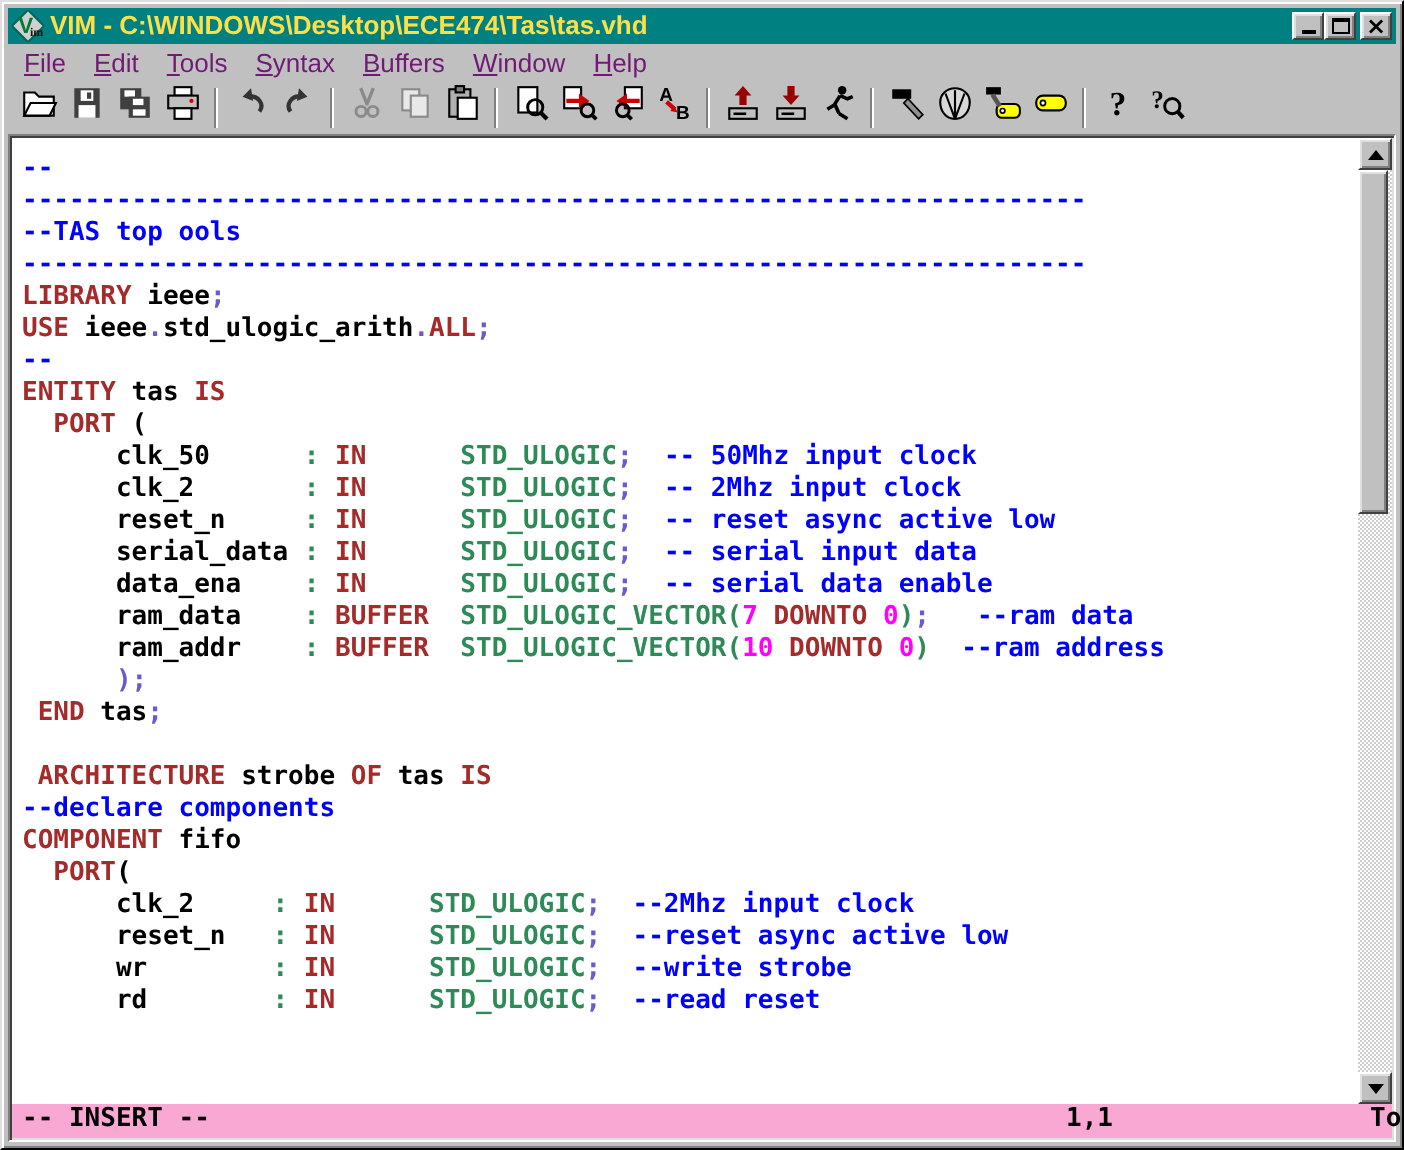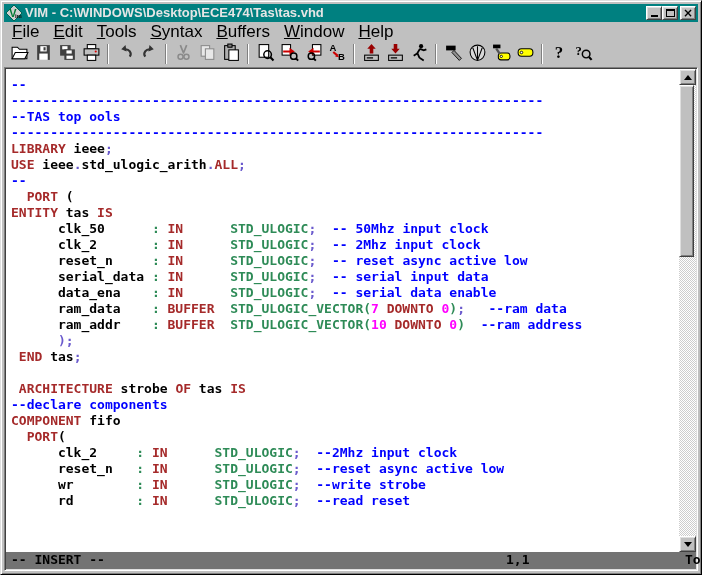--- a/index.html
+++ b/index.html
@@ -11,33 +11,33 @@
   body{background:#777;font-family:"Liberation Sans",sans-serif;}
   .window{
     position:relative;width:702px;height:575px;background:var(--silver);
     padding:3px;border:1px solid;border-color:#dfdfdf #000 #000 #dfdfdf;
     box-shadow:inset 1px 1px 0 var(--hl), inset -1px -1px 0 var(--sh);
     overflow:hidden;
   }
   
   .titlebar{height:18px;background:var(--titlebg);display:flex;align-items:center;padding:0 2px;}
   .titleicon{width:16px;height:16px;flex:0 0 16px;margin-right:3px;}
-  .titletext{color:#e5e5e5;font-size:13px;font-weight:bold;white-space:nowrap;letter-spacing:0px;flex:1;line-height:18px;}
+  .titletext{color:#fde047;font-size:13px;font-weight:bold;white-space:nowrap;letter-spacing:0px;flex:1;line-height:18px;}
   .titlebtns{display:flex;align-items:center;gap:0;}
   .cap-btn{width:16px;height:14px;background:var(--silver);border:1px solid;border-color:#fff var(--dk) var(--dk) #fff;
     box-shadow:inset 1px 1px 0 #dfdfdf, inset -1px -1px 0 var(--sh);
     display:flex;align-items:flex-end;justify-content:center;cursor:default;position:relative;}
   .cap-btn.close{margin-left:2px;}
   .g-min{width:7px;height:2px;background:#000;margin-bottom:2px;}
   .g-max{width:9px;height:8px;border:1px solid #000;border-top:2px solid #000;margin-bottom:2px;}
   .g-x{position:absolute;inset:0;display:flex;align-items:center;justify-content:center;
     font:bold 12px "DejaVu Sans",sans-serif;color:#000;line-height:12px;}
   
   .menubar{height:19px;display:flex;align-items:center;padding-left:1px;}
-  .menu-item{font-size:17px;color:#000000;padding:1px 7px;white-space:nowrap;}
+  .menu-item{font-size:13px;color:#701a75;padding:1px 7px;white-space:nowrap;}
   .menu-item u{text-decoration:underline;}
   
   .toolbar{height:26px;display:flex;align-items:center;padding-left:3px;}
   .tbtn{width:24px;height:24px;display:flex;align-items:center;justify-content:center;}
   .tbtn svg{width:19px;height:19px;}
   .tb-sep{width:2px;height:20px;margin:0 4px;border-left:1px solid var(--sh);border-right:1px solid var(--hl);}
   
   .editor-frame{
     position:absolute;left:3px;right:3px;top:66px;bottom:3px;
     border:1px solid;border-color:var(--sh) var(--hl) var(--hl) var(--sh);
@@ -58,24 +58,24 @@
     box-shadow:inset 1px 1px 0 #dfdfdf, inset -1px -1px 0 var(--sh);
     display:flex;align-items:center;justify-content:center;}
   .tri-up{width:0;height:0;border-left:4px solid transparent;border-right:4px solid transparent;border-bottom:5px solid #000;}
   .tri-down{width:0;height:0;border-left:4px solid transparent;border-right:4px solid transparent;border-top:5px solid #000;}
   .sb-track{flex:1;position:relative;
     background:conic-gradient(#fff 0 90deg,#cdcdcd 90deg 180deg,#fff 180deg 270deg,#cdcdcd 270deg) 0 0/2px 2px;}
   .sb-thumb{position:absolute;left:0;top:0;width:15px;height:172px;background:var(--silver);
     border:1px solid;border-color:#fff var(--dk) var(--dk) #fff;
     box-shadow:inset 1px 1px 0 #dfdfdf, inset -1px -1px 0 var(--sh);}
   
-  .cmdline{height:17px;flex:0 0 17px;background:#737373;position:relative;
+  .cmdline{height:17px;flex:0 0 17px;background:#f9a8d4;position:relative;
     font:bold 13px/16px "DejaVu Sans Mono",monospace;color:#000;}
   .mode{position:absolute;left:5px;top:0;}
-  .ruler{position:absolute;left:500px;top:0;}
+  .ruler{position:absolute;left:527px;top:0;}
   .scrollpos{position:absolute;left:679px;top:0;}
 </style>
 </head>
 <body>
 
 <div class="window">
 
   <div class="titlebar">
     <span class="titleicon">
       <svg viewBox="0 0 16 16">
@@ -272,22 +272,22 @@
   <div class="editor-frame">
     <div class="editor-main">
       <div class="editor-text" id="editor">
           <div class="code-line"><span class="s-c">--</span></div>
           <div class="code-line"><span class="s-c">--------------------------------------------------------------------</span></div>
           <div class="code-line"><span class="s-c">--TAS top ools</span></div>
           <div class="code-line"><span class="s-c">--------------------------------------------------------------------</span></div>
           <div class="code-line"><span class="s-k">LIBRARY</span><span class="s-d"> ieee</span><span class="s-s">;</span></div>
           <div class="code-line"><span class="s-k">USE</span><span class="s-d"> ieee</span><span class="s-s">.</span><span class="s-d">std_ulogic_arith</span><span class="s-s">.</span><span class="s-k">ALL</span><span class="s-s">;</span></div>
           <div class="code-line"><span class="s-c">--</span></div>
+          <div class="code-line"><span class="s-k">ENTITY</span><span class="s-d"> tas </span><span class="s-k">IS</span></div>
           <div class="code-line"><span class="s-d">  </span><span class="s-k">PORT</span><span class="s-d"> (</span></div>
-          <div class="code-line"><span class="s-k">ENTITY</span><span class="s-d"> tas </span><span class="s-k">IS</span></div>
           <div class="code-line"><span class="s-d">      clk_50      </span><span class="s-t">:</span><span class="s-d"> </span><span class="s-k">IN</span><span class="s-d">      </span><span class="s-t">STD_ULOGIC</span><span class="s-s">;</span><span class="s-d">  </span><span class="s-c">-- 50Mhz input clock</span></div>
           <div class="code-line"><span class="s-d">      clk_2       </span><span class="s-t">:</span><span class="s-d"> </span><span class="s-k">IN</span><span class="s-d">      </span><span class="s-t">STD_ULOGIC</span><span class="s-s">;</span><span class="s-d">  </span><span class="s-c">-- 2Mhz input clock</span></div>
           <div class="code-line"><span class="s-d">      reset_n     </span><span class="s-t">:</span><span class="s-d"> </span><span class="s-k">IN</span><span class="s-d">      </span><span class="s-t">STD_ULOGIC</span><span class="s-s">;</span><span class="s-d">  </span><span class="s-c">-- reset async active low</span></div>
           <div class="code-line"><span class="s-d">      serial_data </span><span class="s-t">:</span><span class="s-d"> </span><span class="s-k">IN</span><span class="s-d">      </span><span class="s-t">STD_ULOGIC</span><span class="s-s">;</span><span class="s-d">  </span><span class="s-c">-- serial input data</span></div>
           <div class="code-line"><span class="s-d">      data_ena    </span><span class="s-t">:</span><span class="s-d"> </span><span class="s-k">IN</span><span class="s-d">      </span><span class="s-t">STD_ULOGIC</span><span class="s-s">;</span><span class="s-d">  </span><span class="s-c">-- serial data enable</span></div>
           <div class="code-line"><span class="s-d">      ram_data    </span><span class="s-t">:</span><span class="s-d"> </span><span class="s-k">BUFFER</span><span class="s-d">  </span><span class="s-t">STD_ULOGIC_VECTOR(</span><span class="s-n">7</span><span class="s-d"> </span><span class="s-k">DOWNTO</span><span class="s-d"> </span><span class="s-n">0</span><span class="s-t">)</span><span class="s-s">;</span><span class="s-d">   </span><span class="s-c">--ram data</span></div>
           <div class="code-line"><span class="s-d">      ram_addr    </span><span class="s-t">:</span><span class="s-d"> </span><span class="s-k">BUFFER</span><span class="s-d">  </span><span class="s-t">STD_ULOGIC_VECTOR(</span><span class="s-n">10</span><span class="s-d"> </span><span class="s-k">DOWNTO</span><span class="s-d"> </span><span class="s-n">0</span><span class="s-t">)</span><span class="s-d">  </span><span class="s-c">--ram address</span></div>
           <div class="code-line"><span class="s-d">      </span><span class="s-s">);</span></div>
           <div class="code-line"><span class="s-d"> </span><span class="s-k">END</span><span class="s-d"> tas</span><span class="s-s">;</span></div>
           <div class="code-line"></div>

